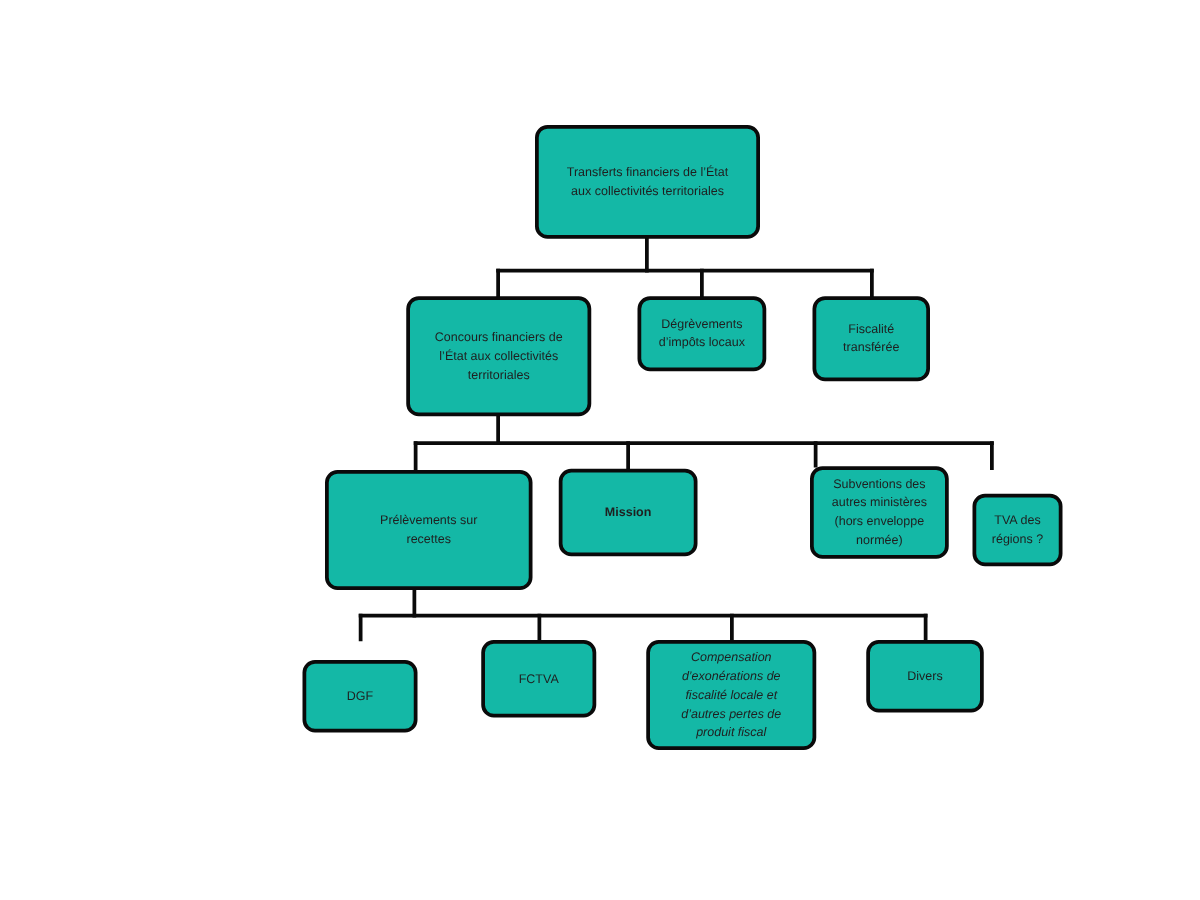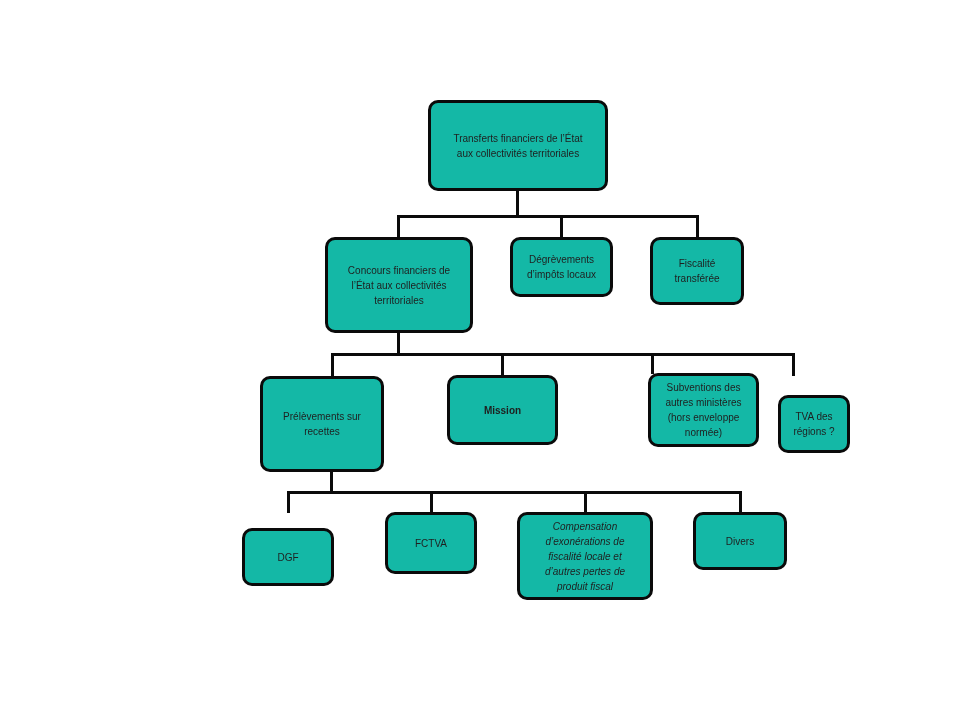--- a/index.html
+++ b/index.html
@@ -71,21 +71,21 @@
   </div>
   <div class="node" style="left:510px; top:237px; width:103px; height:60px;">
     <span class="label">Dégrèvements
 d’impôts locaux</span>
   </div>
   <div class="node" style="left:650px; top:237px; width:94px; height:68px;">
     <span class="label">Fiscalité
 transférée</span>
   </div>
 
-  <div class="node" style="left:260px; top:376px; width:124px; height:96px;justify-content:center;">
+  <div class="node" style="left:260px; top:376px; width:166px; height:96px;justify-content:center;">
     <span class="label">Prélèvements sur
 recettes</span>
   </div>
   <div class="node" style="left:447px; top:375px; width:111px; height:70px;text-align:right;">
     <span class="label"><span class="mission-title">Mission</span></span>
   </div>
   <div class="node" style="left:604px; top:373px; width:111px; height:74px;margin-left:44px;">
     <span class="label">Subventions des
 autres ministères
 (hors enveloppe

